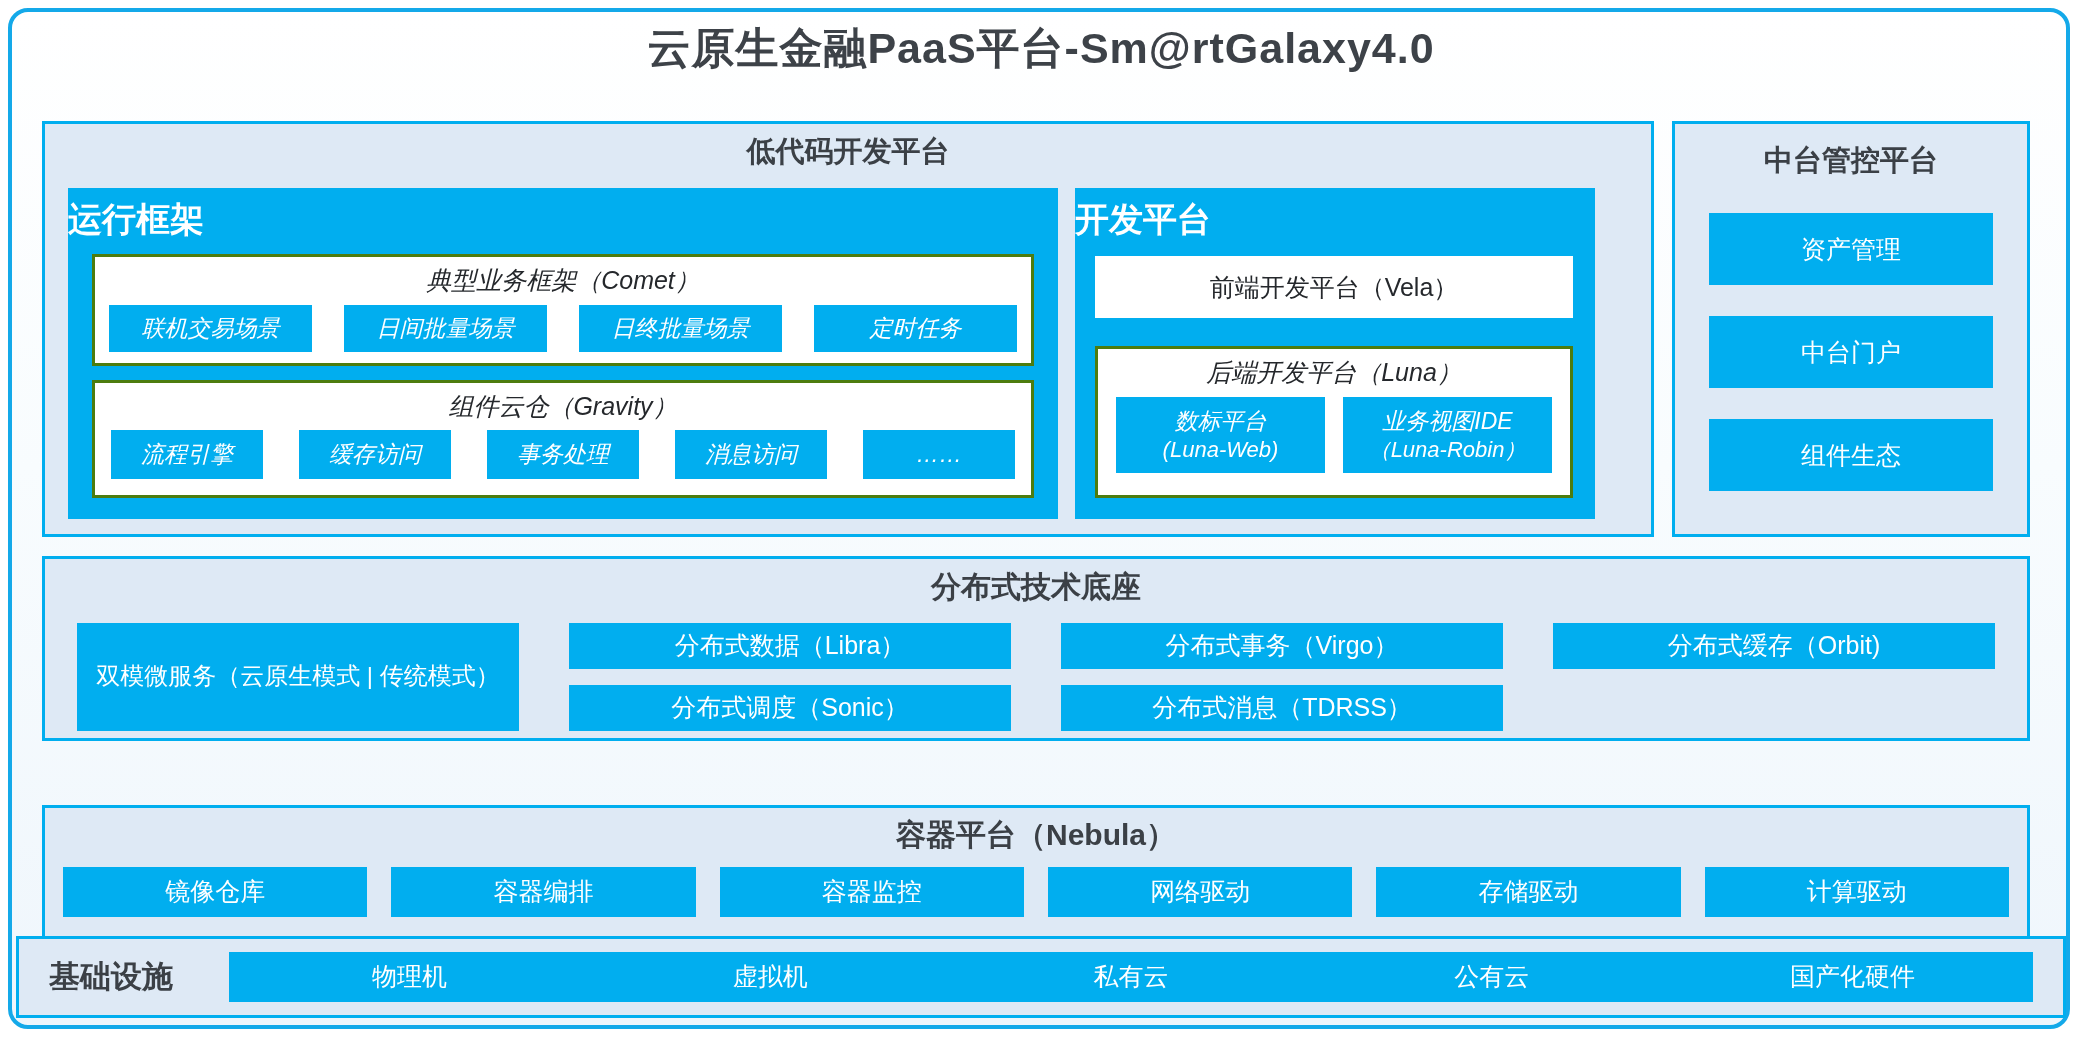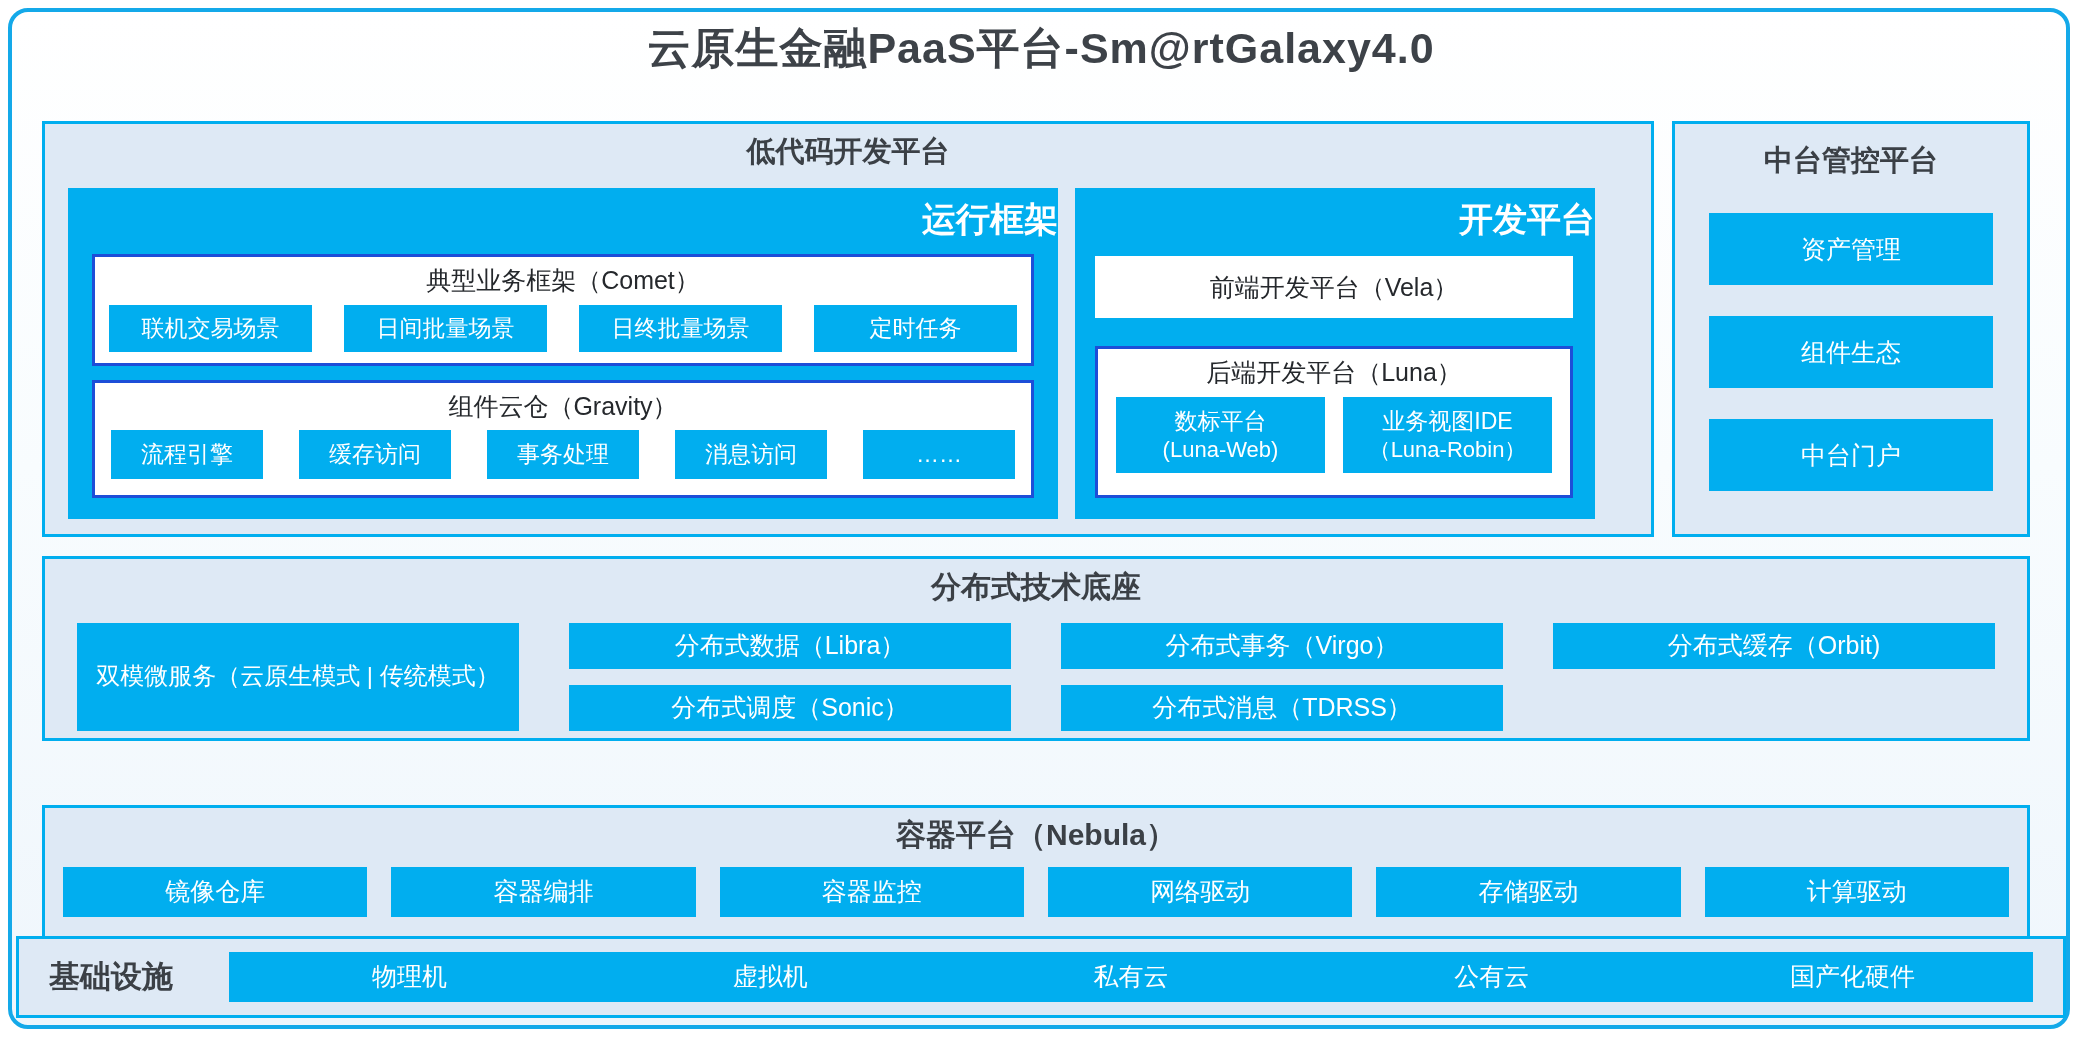--- a/index.html
+++ b/index.html
@@ -18,24 +18,24 @@
   }
   .sec{
     position:absolute;background:#dee9f5;border:3px solid #00aeef;box-sizing:border-box;
   }
   .sec-header{
     text-align:center;font-weight:700;color:#3b4046;font-size:29px;line-height:1.15;
     padding-top:11px;
   }
   .bluepanel{position:absolute;background:#01aeef;}
   .panel-title{
-    text-align:right;color:#ffffff;font-weight:700;font-size:34px;padding-top:13px;line-height:1.1;
+    text-align:left;color:#ffffff;font-weight:700;font-size:34px;padding-top:13px;line-height:1.1;
   }
   .wbox{position:absolute;left:24px;width:942px;background:#ffffff;box-sizing:border-box;}
-  .wbox.bordered{border:3px solid #1d4ed8;}
+  .wbox.bordered{border:3px solid #4d7c0f;font-style:italic;}
   .wbox-title{
     text-align:center;font-size:25px;color:#25282c;font-weight:500;padding-top:8px;line-height:1.2;
   }
   .btn{
     background:#01aeef;color:#ffffff;display:flex;align-items:center;justify-content:center;
     text-align:center;font-size:23px;line-height:1.25;
   }
   .row{display:flex;}
   .comet-row{gap:32px;padding:0 14px;margin-top:10px;}
   .comet-row .btn{flex:1;height:47px;}
@@ -125,22 +125,22 @@
         </div>
       </div>
     </div>
   </div>
 </div>
 
 <div class="sec sec-mid">
   <div class="sec-header" style="padding-top:20px;">中台管控平台</div>
   <div class="mid-list">
     <div class="btn">资产管理</div>
+    <div class="btn">中台门户</div>
     <div class="btn">组件生态</div>
-    <div class="btn">中台门户</div>
   </div>
 </div>
 
 <div class="sec sec-dist">
   <div class="sec-header" style="font-size:30px;">分布式技术底座</div>
   <div class="dist-grid">
     <div class="btn dual">
       <span>双模微服务</span>
       <span>（云原生模式 | 传统模式）</span>
     </div>

